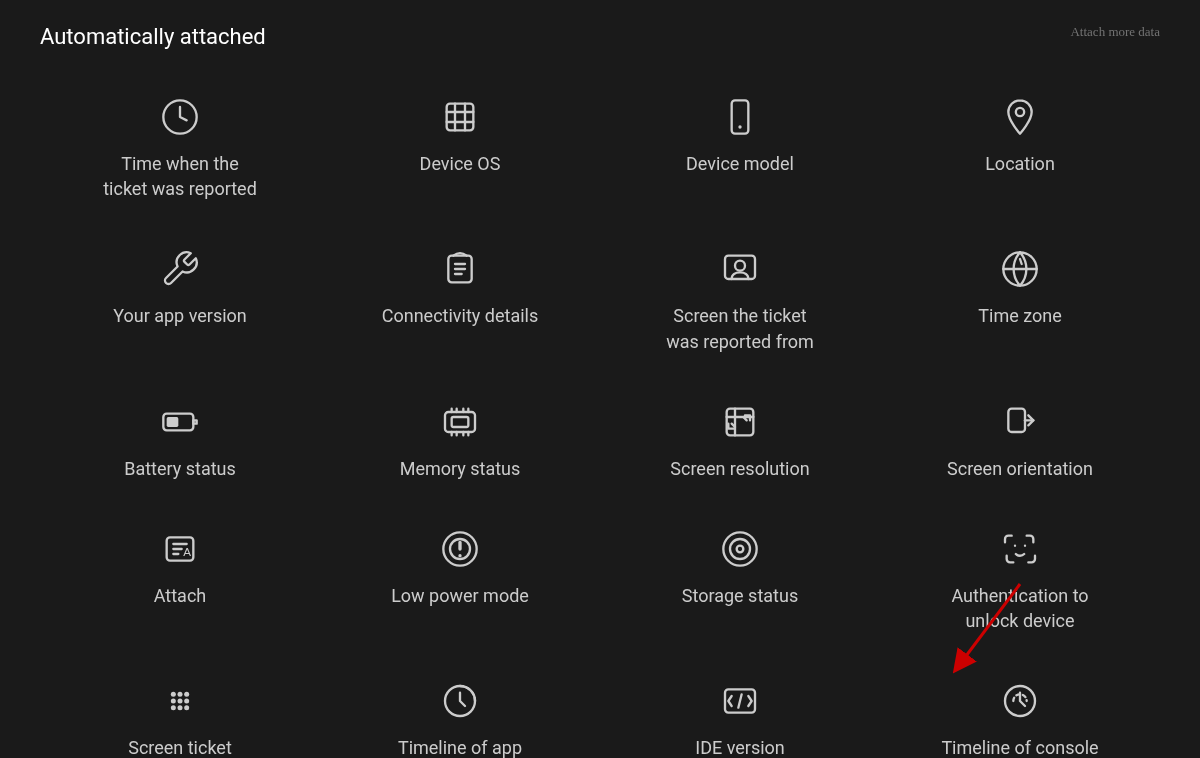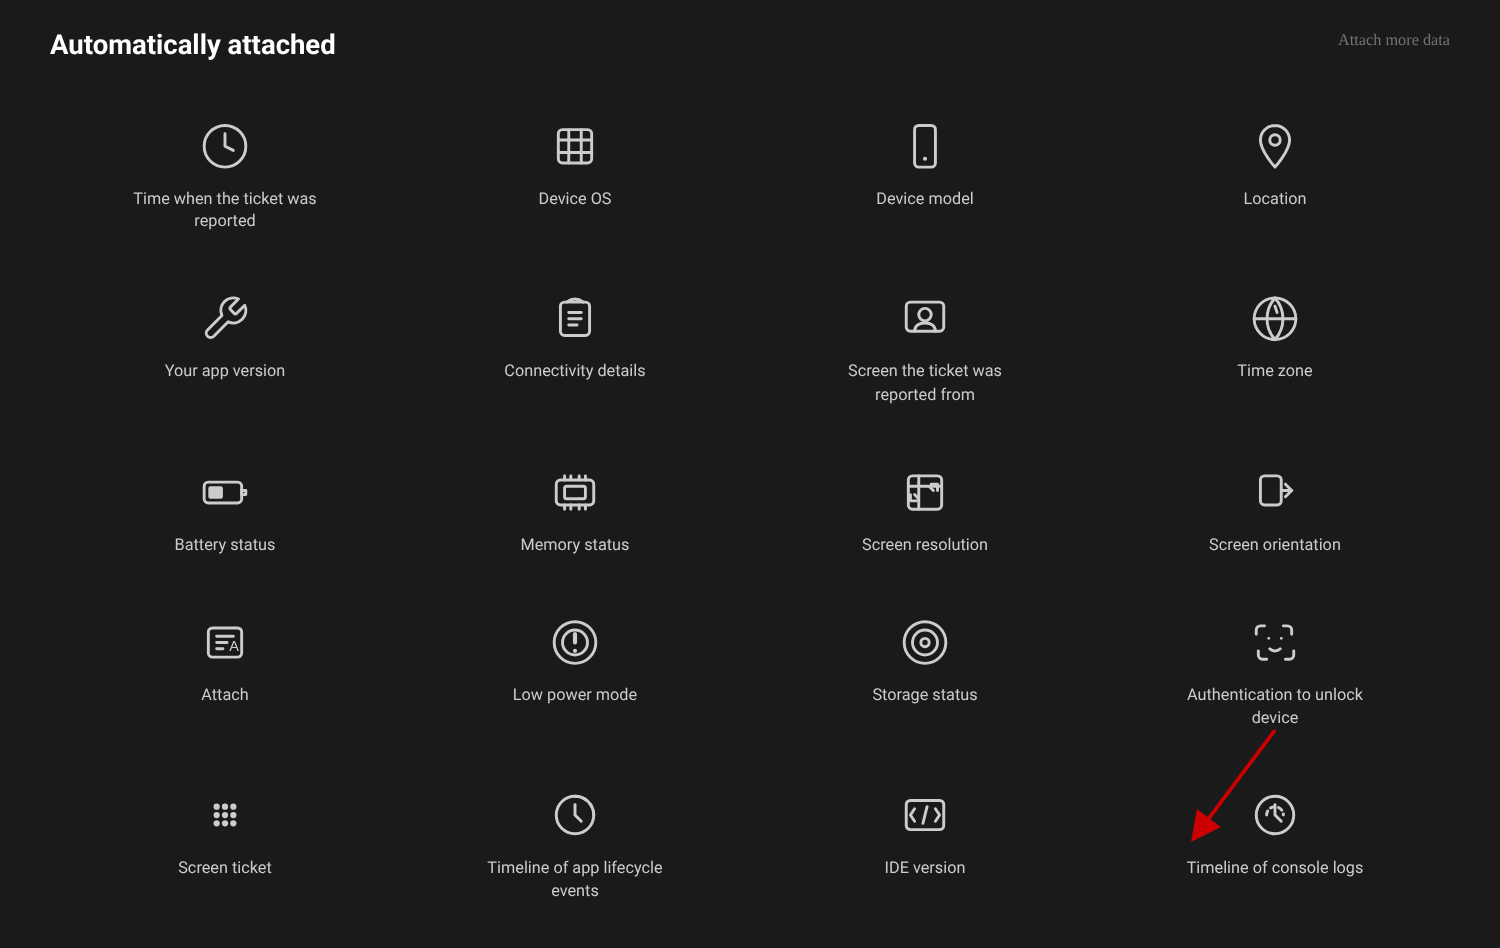--- a/index.html
+++ b/index.html
@@ -13,21 +13,21 @@
       position: relative;
     }
     .page-header {
       display: flex;
       justify-content: space-between;
       align-items: flex-start;
       padding: 24px 40px 0 40px;
     }
     .page-title {
       font-size: 22px;
-      font-weight: 700;
+      font-weight: 400;
       color: #ffffff;
     }
     .attach-more {
       font-size: 13px;
       color: #737373;
       cursor: pointer;
       text-decoration: none;
       font-family: Liberation Serif, serif;
     }
     .grid-container {
@@ -57,21 +57,21 @@
     .icon-wrap svg {
       width: 40px;
       height: 40px;
       stroke: #cccccc;
       fill: none;
       stroke-width: 1.4;
       stroke-linecap: round;
       stroke-linejoin: round;
     }
     .item-label {
-      font-size: 13px;
+      font-size: 18px;
       color: #cccccc;
       line-height: 1.4;
       max-width: 160px;
     }
     
     .arrow-overlay {
       position: absolute;
       bottom: 60px;
       right: 120px;
       pointer-events: none;

